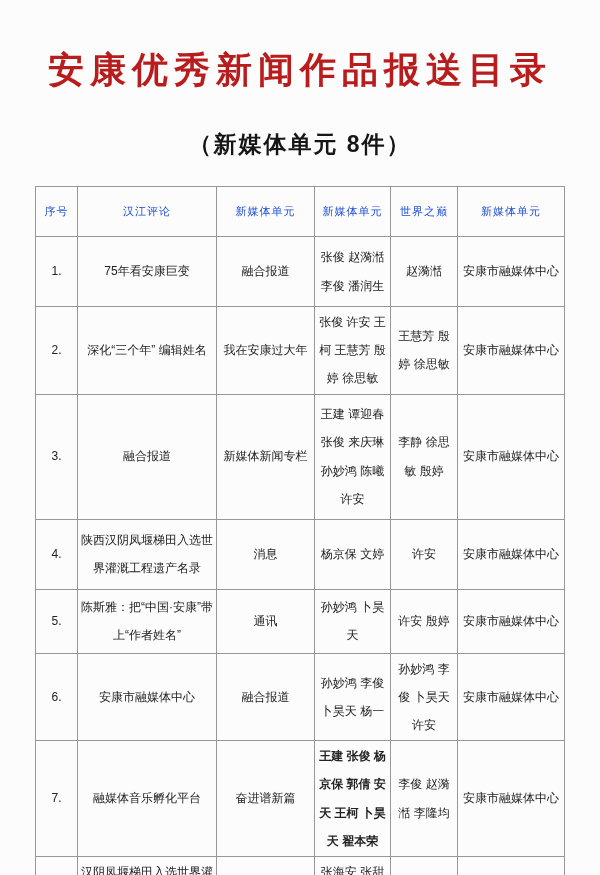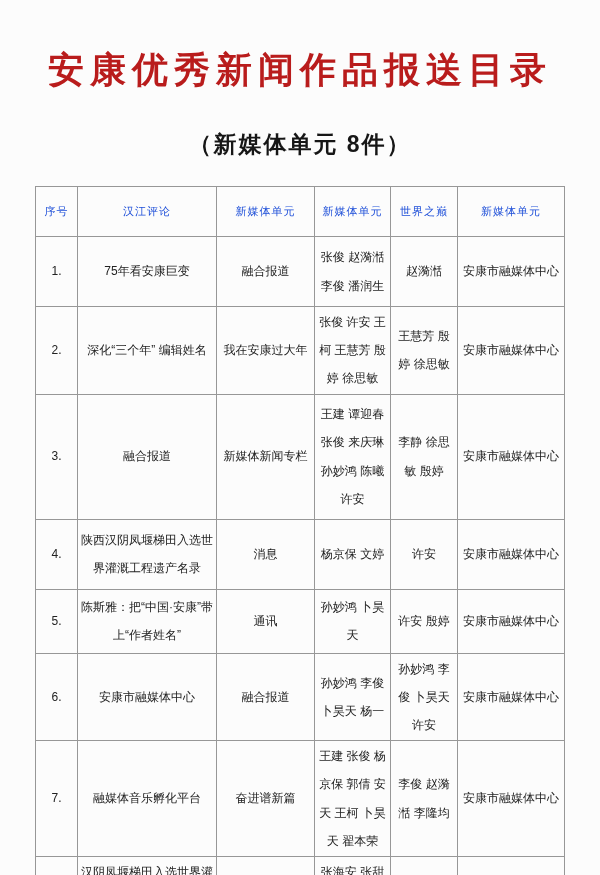--- a/index.html
+++ b/index.html
@@ -45,21 +45,21 @@
     color:#1d4ed8;
     letter-spacing:1px;
     font-family:Liberation Serif, serif;
   }
   table.report td{
     font-size:12px;
     line-height:2.35;
     color:#222;
   }
   td.c-seq{font-size:12px;}
-  td.tight{line-height:1.7;}
+  td.tight{line-height:1.7;font-weight:bold;}
 </style>
 </head>
 <body>
 
 <div class="page">
 
   <h1 class="doc-title">安康优秀新闻作品报送目录</h1>
   <h2 class="doc-subtitle">（新媒体单元 8件）</h2>
 
   <table class="report">

